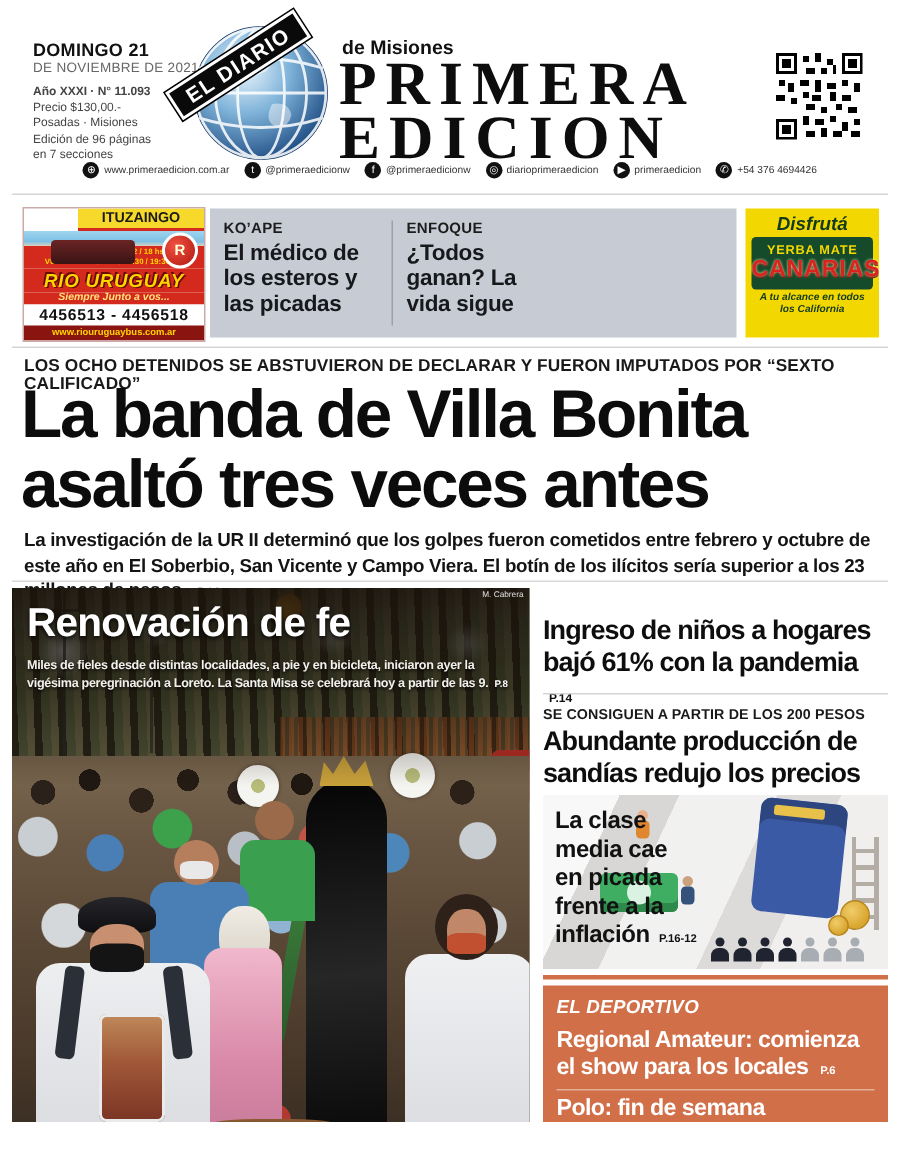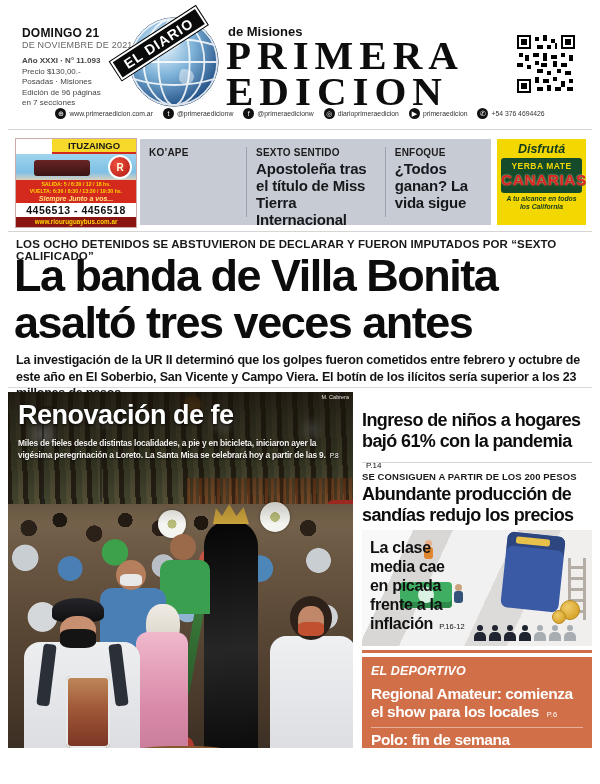--- a/index.html
+++ b/index.html
@@ -58,21 +58,21 @@
              text-shadow:0 0 2px rgba(255,255,200,.9),0 1px 0 #6a0c06;}
   .can-bot{font-size:6.8px;font-weight:bold;font-style:italic;color:#123a1e;line-height:8px;}
   .t-rule{left:8px;right:8px;top:231px;border-top:1px solid #d5d5d5;}
 
   
   .lead-kicker{left:16px;top:238px;font-size:11.5px;font-weight:bold;color:#191919;letter-spacing:.1px;}
   .lead-headline{left:14px;top:252px;width:584px;font-size:45px;line-height:47px;font-weight:bold;
                  color:#0c0c0c;letter-spacing:-1.5px;}
   .lead-deck{left:16px;top:352px;width:572px;font-size:12.5px;line-height:16.5px;font-weight:bold;
              color:#141414;letter-spacing:-.2px;}
-  .ref{font-size:8px;font-weight:normal;letter-spacing:0;margin-left:4px;}
+  .ref{font-size:8px;font-weight:bold;letter-spacing:0;margin-left:4px;}
   .l-rule{left:8px;right:8px;top:387px;border-top:1px solid #d9d9d9;}
 
   
   .photo{left:8px;top:392px;width:345px;height:381px;overflow:hidden;background:#4a3a2b;}
   .ph-trees{position:absolute;left:0;top:0;right:0;height:122px;
     background:
       radial-gradient(circle 26px at 10% 34%, rgba(218,230,238,.95), transparent 70%),
       radial-gradient(circle 18px at 28% 22%, rgba(205,220,230,.8), transparent 70%),
       radial-gradient(circle 22px at 62% 24%, rgba(226,236,242,.6), transparent 70%),
       radial-gradient(circle 20px at 88% 30%, rgba(210,225,235,.55), transparent 70%),
@@ -325,32 +325,30 @@
   <div class="abs ad-rio">
     <div class="rio-city">ITUZAINGO</div>
     <div class="rio-bus">
       <div class="bus"></div>
       <div class="logo">R</div>
     </div>
     <div class="rio-times">
       <div>SALIDA: 5 / 6:30 / 12 / 18 hs.</div>
       <div>VUELTA: 6:30 / 8:30 / 13:30 / 19:30 hs.</div>
     </div>
+    <div class="rio-brand">RIO URUGUAY</div>
     <div class="rio-slogan">Siempre Junto a vos...</div>
     <div class="rio-phones">4456513 - 4456518</div>
     <div class="rio-web">www.riouruguaybus.com.ar</div>
   </div>
 
   <div class="abs teasers">
     <div class="t-col t-c1">
       <div class="t-kicker">KO’APE</div>
-    </div>
-    <div class="t-col t-c2">
-      <div class="t-kicker">SEXTO SENTIDO</div>
-      <div class="t-title">Apostoleña tras el título de Miss Tierra Internacional</div>
+      <div class="t-title">El médico de los esteros y las picadas</div>
     </div>
     <div class="t-col t-c3">
       <div class="t-kicker">ENFOQUE</div>
       <div class="t-title">¿Todos ganan? La vida sigue</div>
     </div>
   </div>
 
   <div class="abs ad-can">
     <div class="can-top">Disfrutá</div>
     <div class="can-box">

